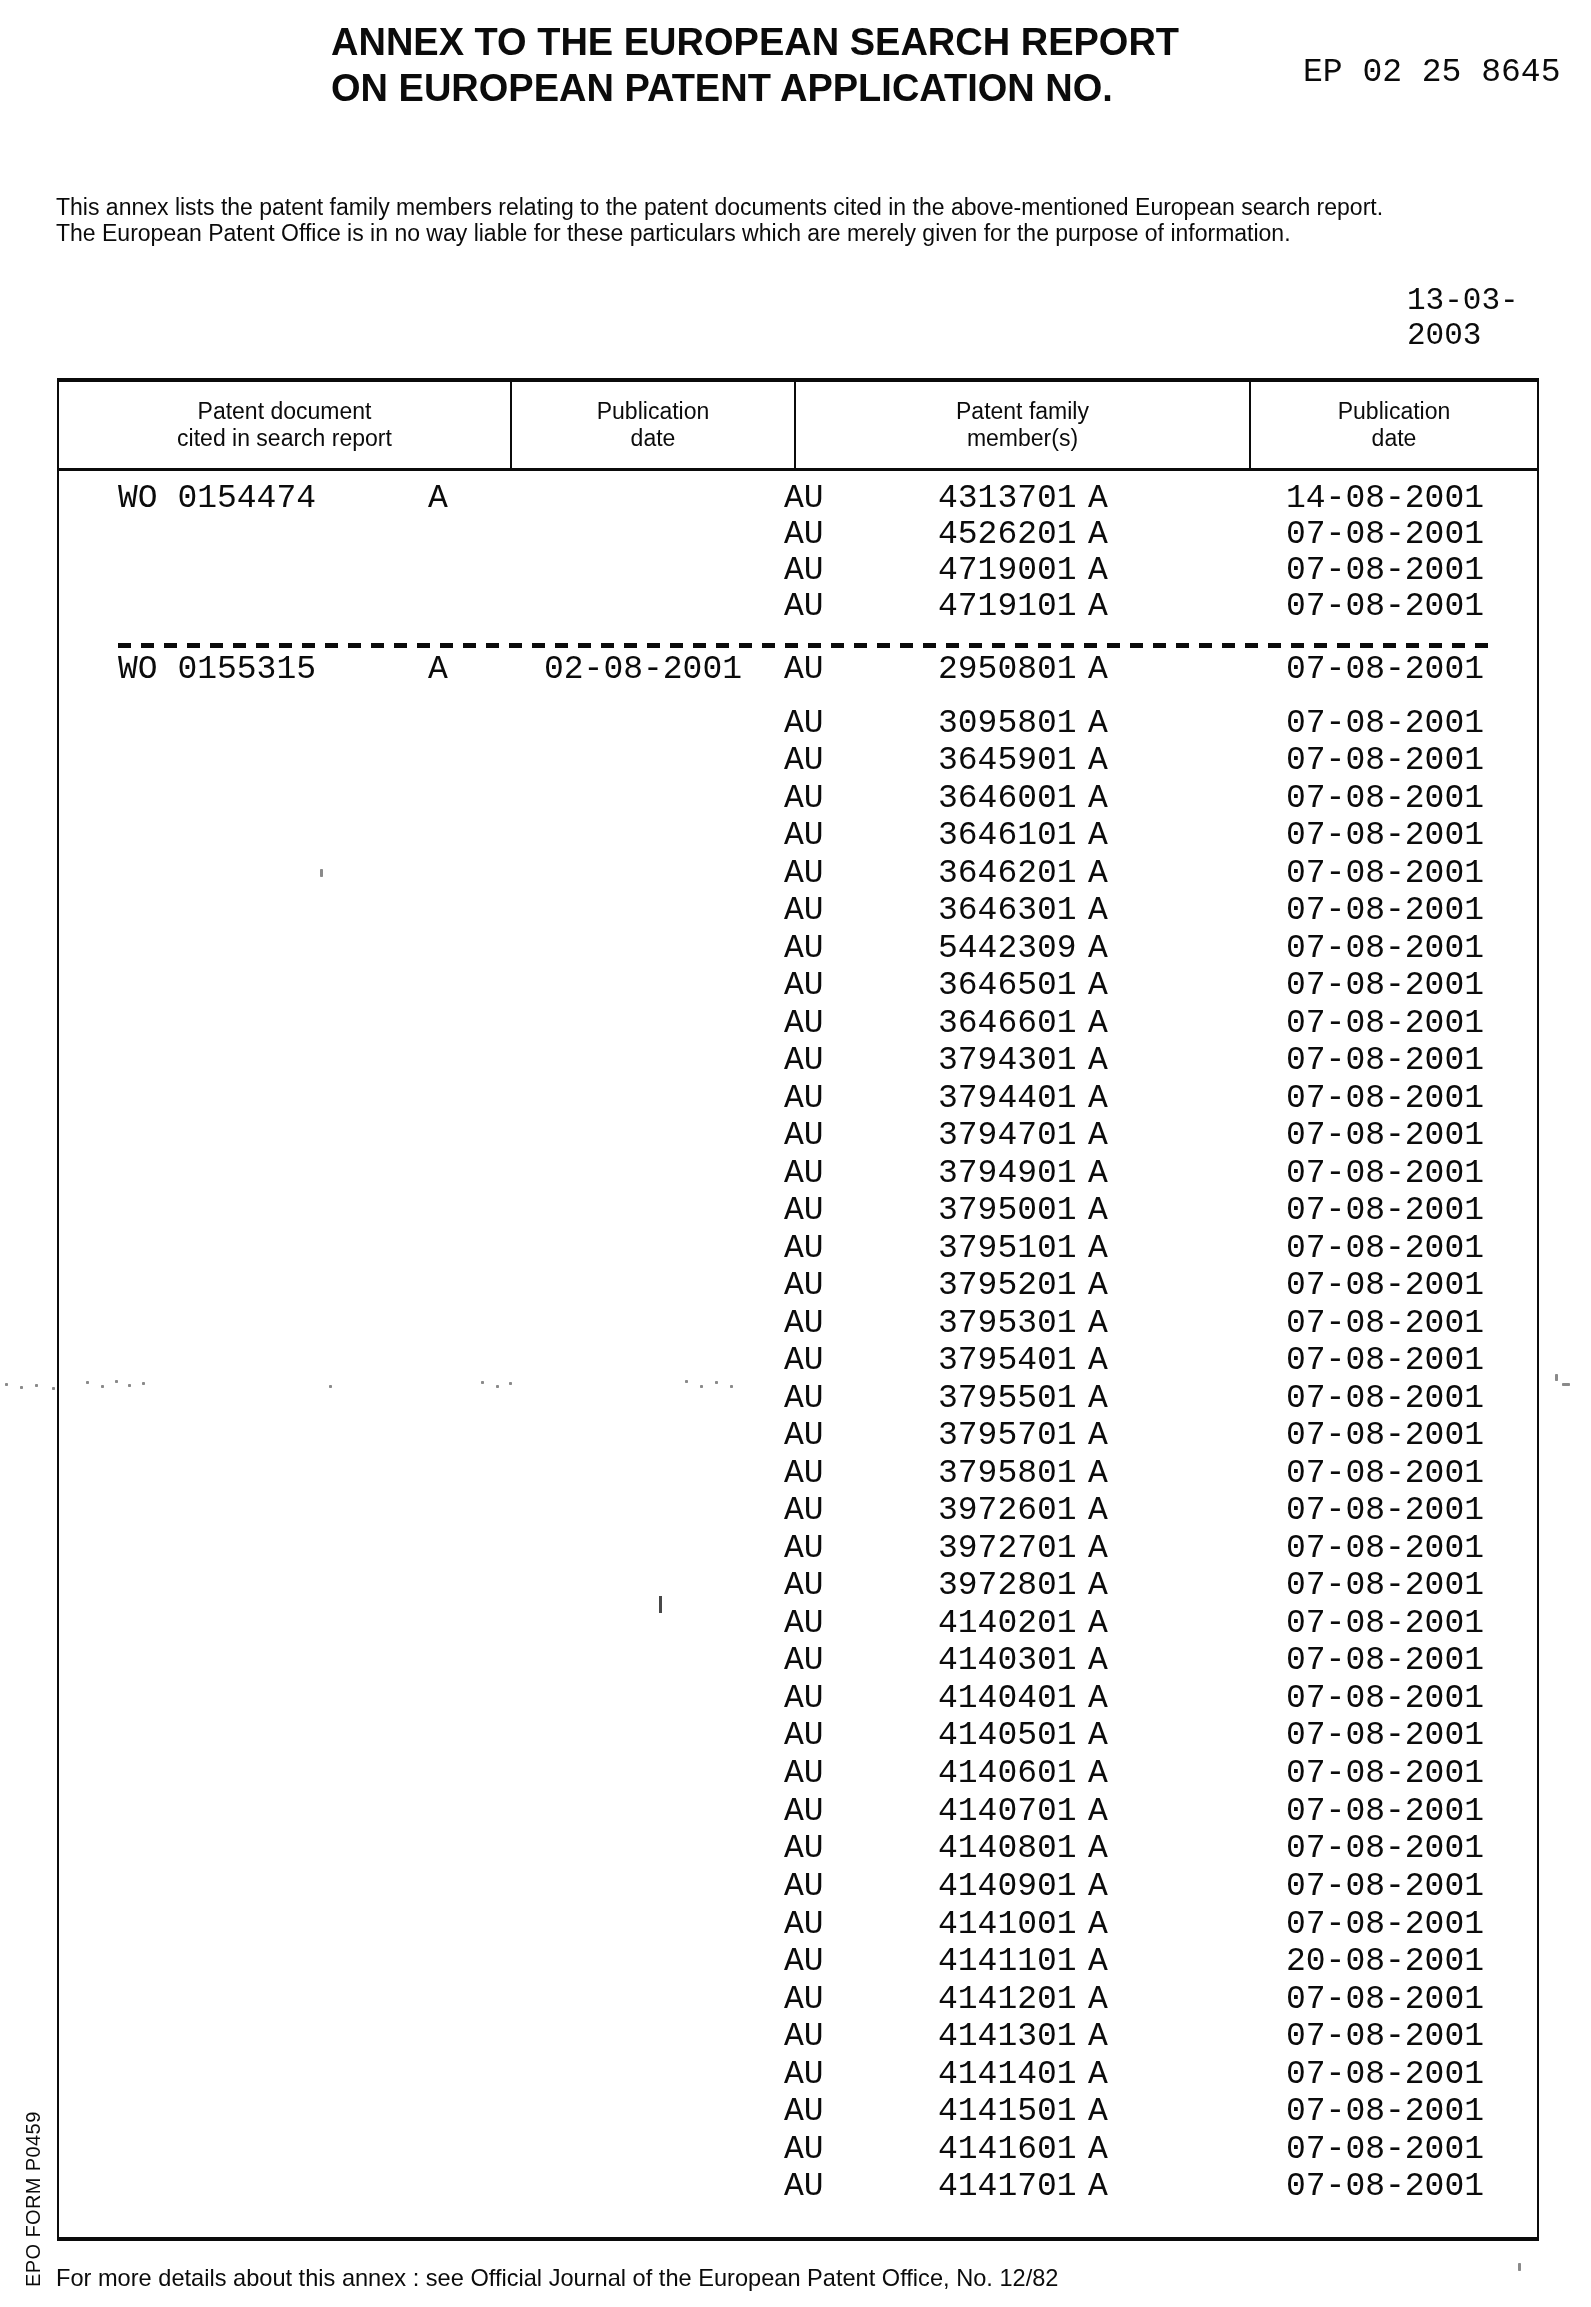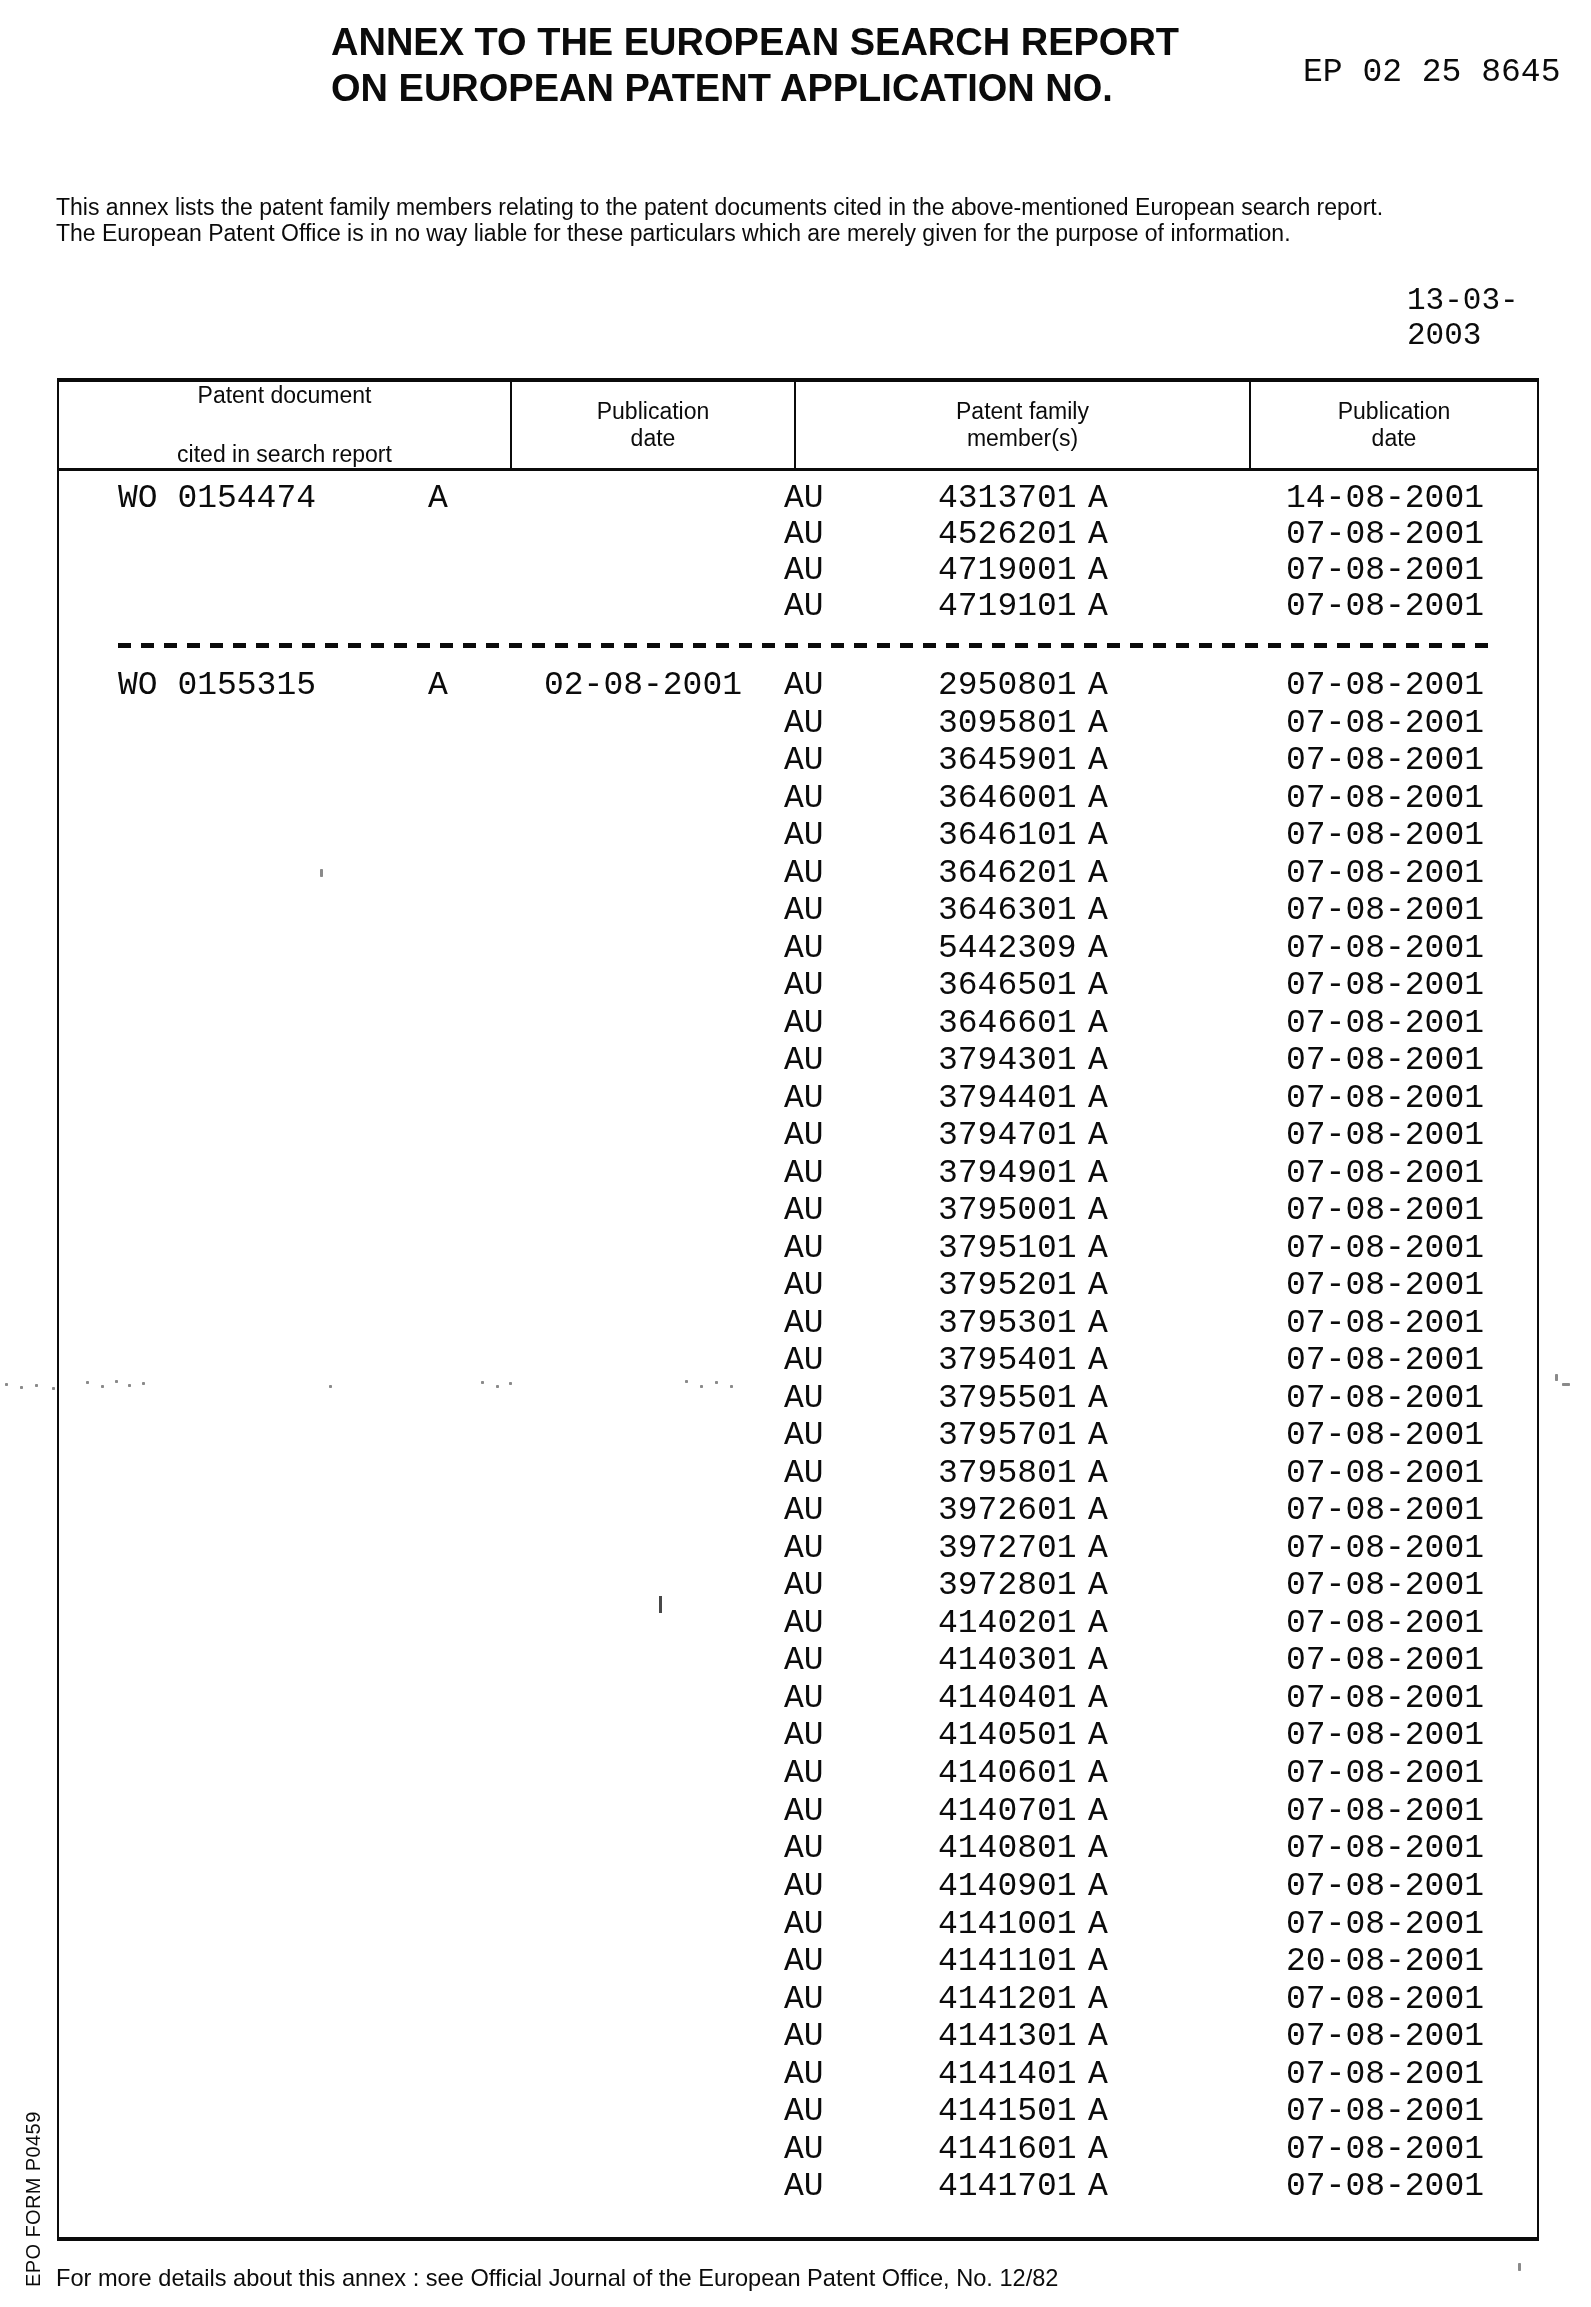--- a/index.html
+++ b/index.html
@@ -16,21 +16,21 @@
   .intro{left:56px;top:194px;font-size:23px;line-height:26px;white-space:nowrap;}
   .report-date{left:1363px;top:283px;font-family:"Liberation Mono","DejaVu Sans Mono",monospace;font-size:31px;margin-left:44px;}
   
   .ftable{
     left:57px;top:378px;width:1482px;height:1863px;box-sizing:border-box;
     border:2.5px solid #0b0b0b;border-top-width:4.2px;border-bottom-width:4.2px;
   }
   .thead{position:absolute;top:0;left:0;right:0;height:86px;border-bottom:3.4px solid #0b0b0b;display:flex;}
   .th{box-sizing:border-box;display:flex;flex-direction:column;justify-content:center;
       text-align:center;font-size:23px;line-height:27px;}
-  .th1{width:453px;border-right:2.5px solid #0b0b0b;justify-content:space-between;}
+  .th1{width:453px;border-right:2.5px solid #0b0b0b;}
   .th2{width:284px;border-right:2.5px solid #0b0b0b;}
   .th3{width:455px;border-right:2.5px solid #0b0b0b;}
   .th4{flex:1;}
   .tbody{position:absolute;top:0;left:0;right:0;bottom:0;}
   .row{position:absolute;left:0;width:100%;height:35px;
        font-family:"Liberation Mono","DejaVu Sans Mono",monospace;font-size:33px;line-height:35px;white-space:nowrap;}
   .row span{position:absolute;top:0;}
   .c-doc{left:59px;}
   .c-kind{left:369px;}
   .c-d1{left:485px;}
@@ -107,21 +107,21 @@
           <span class="c-fk">A</span>
           <span class="c-d2">07-08-2001</span>
         </div>
         <div class="row" style="top: 207px;">
           <span class="c-cc">AU</span>
           <span class="c-num">4719101</span>
           <span class="c-fk">A</span>
           <span class="c-d2">07-08-2001</span>
         </div>
         <div class="block-sep" style="top: 261px;"></div>
-        <div class="row" style="top: 286px;">
+        <div class="row" style="top: 270px;">
           <span class="c-doc">WO 0155315</span>
           <span class="c-kind">A</span>
           <span class="c-d1">02-08-2001</span>
           <span class="c-cc">AU</span>
           <span class="c-num">2950801</span>
           <span class="c-fk">A</span>
           <span class="c-d2">07-08-2001</span>
         </div>
         <div class="row" style="top: 324px;">
           <span class="c-cc">AU</span>

